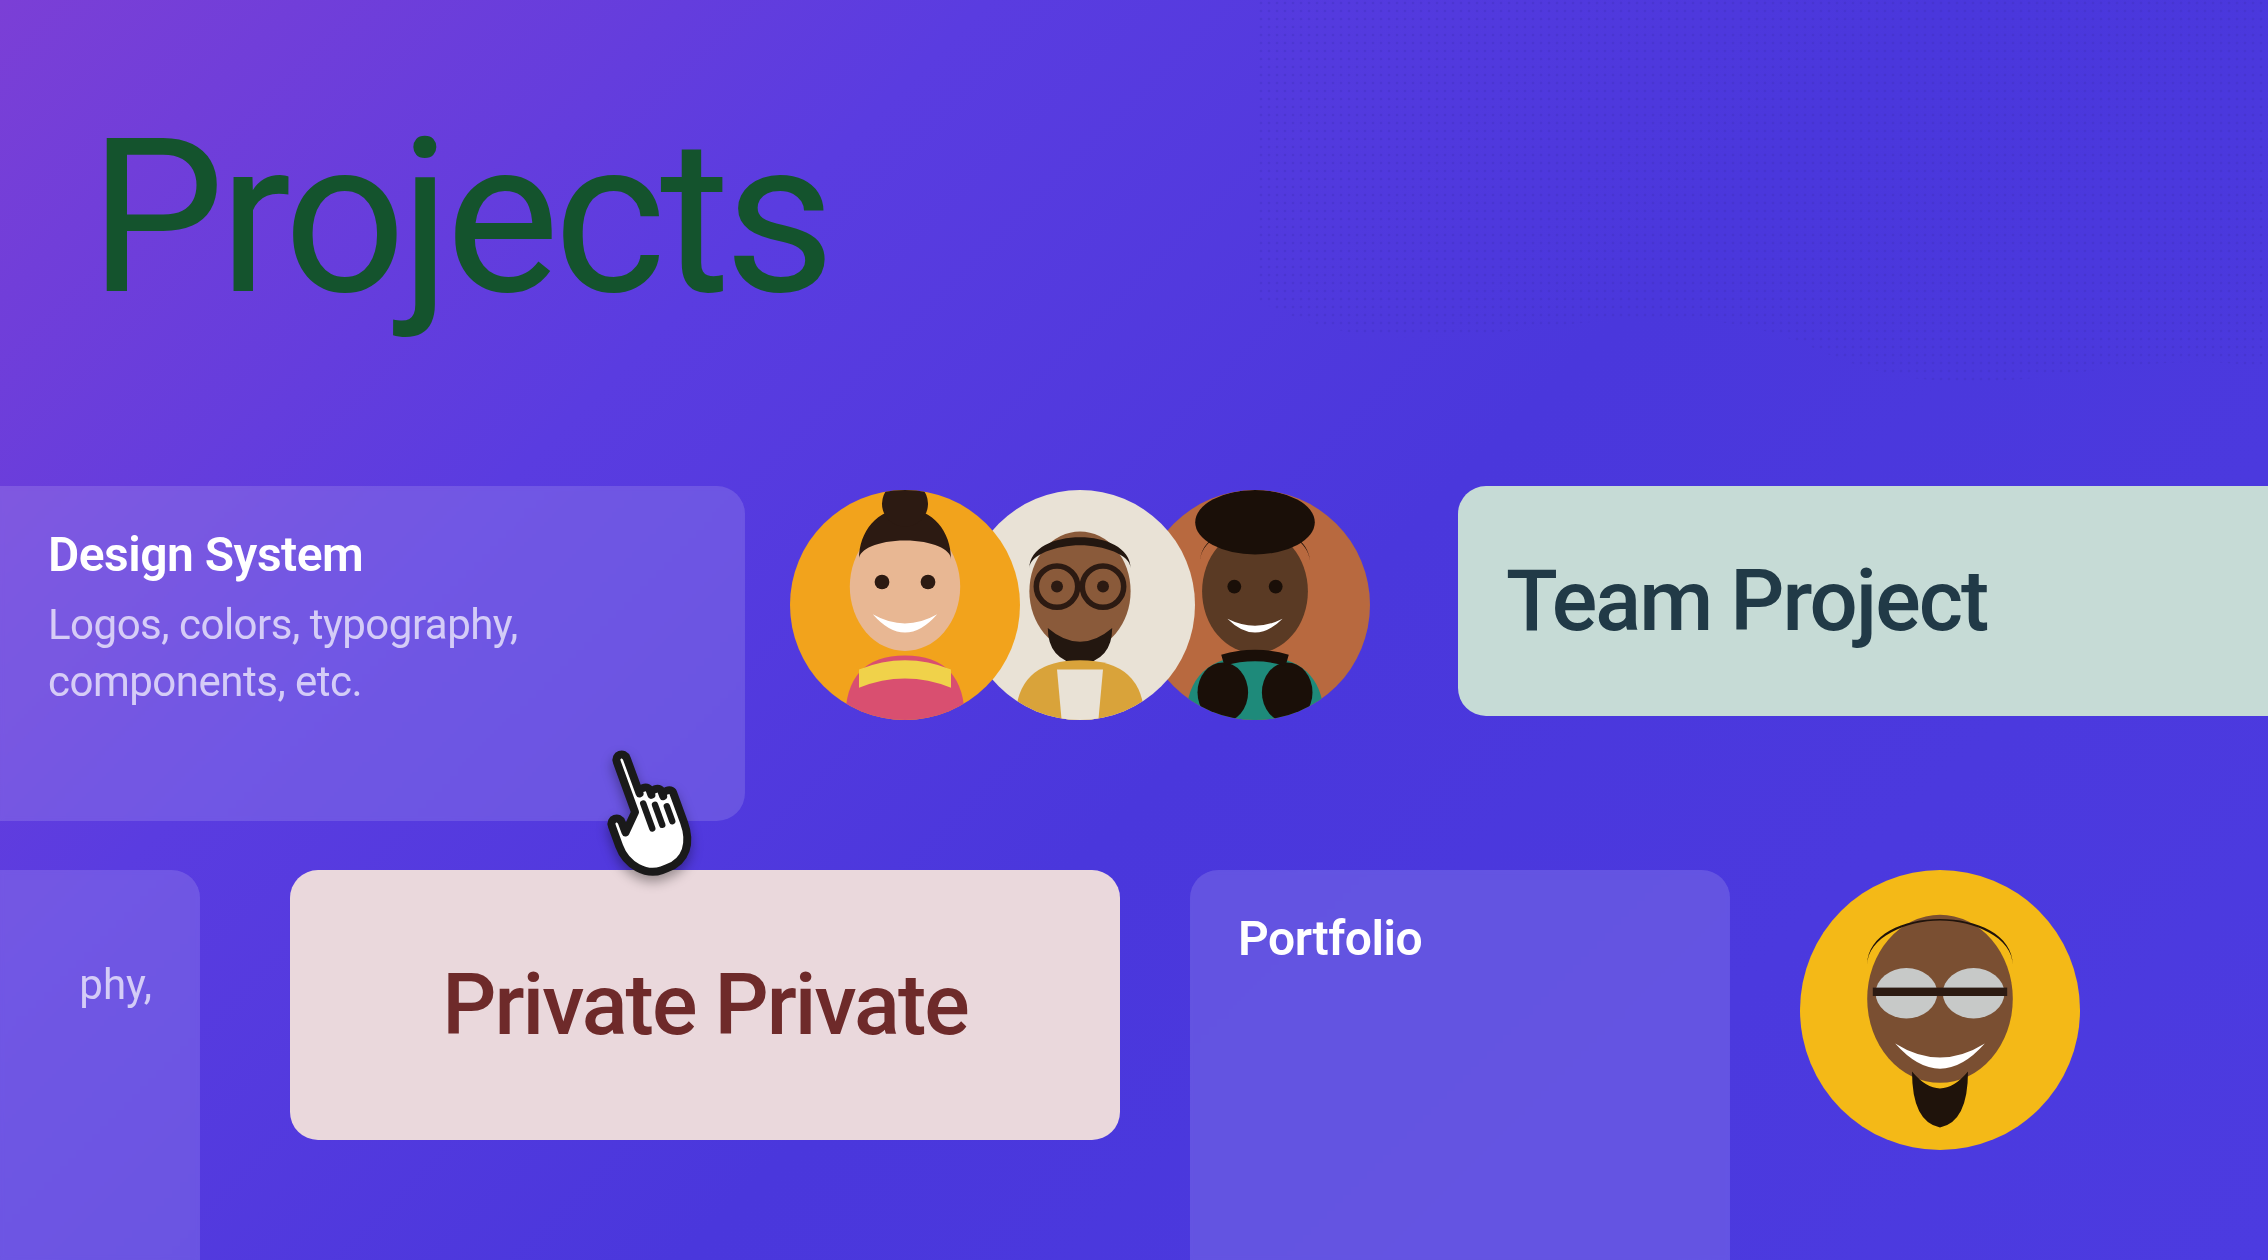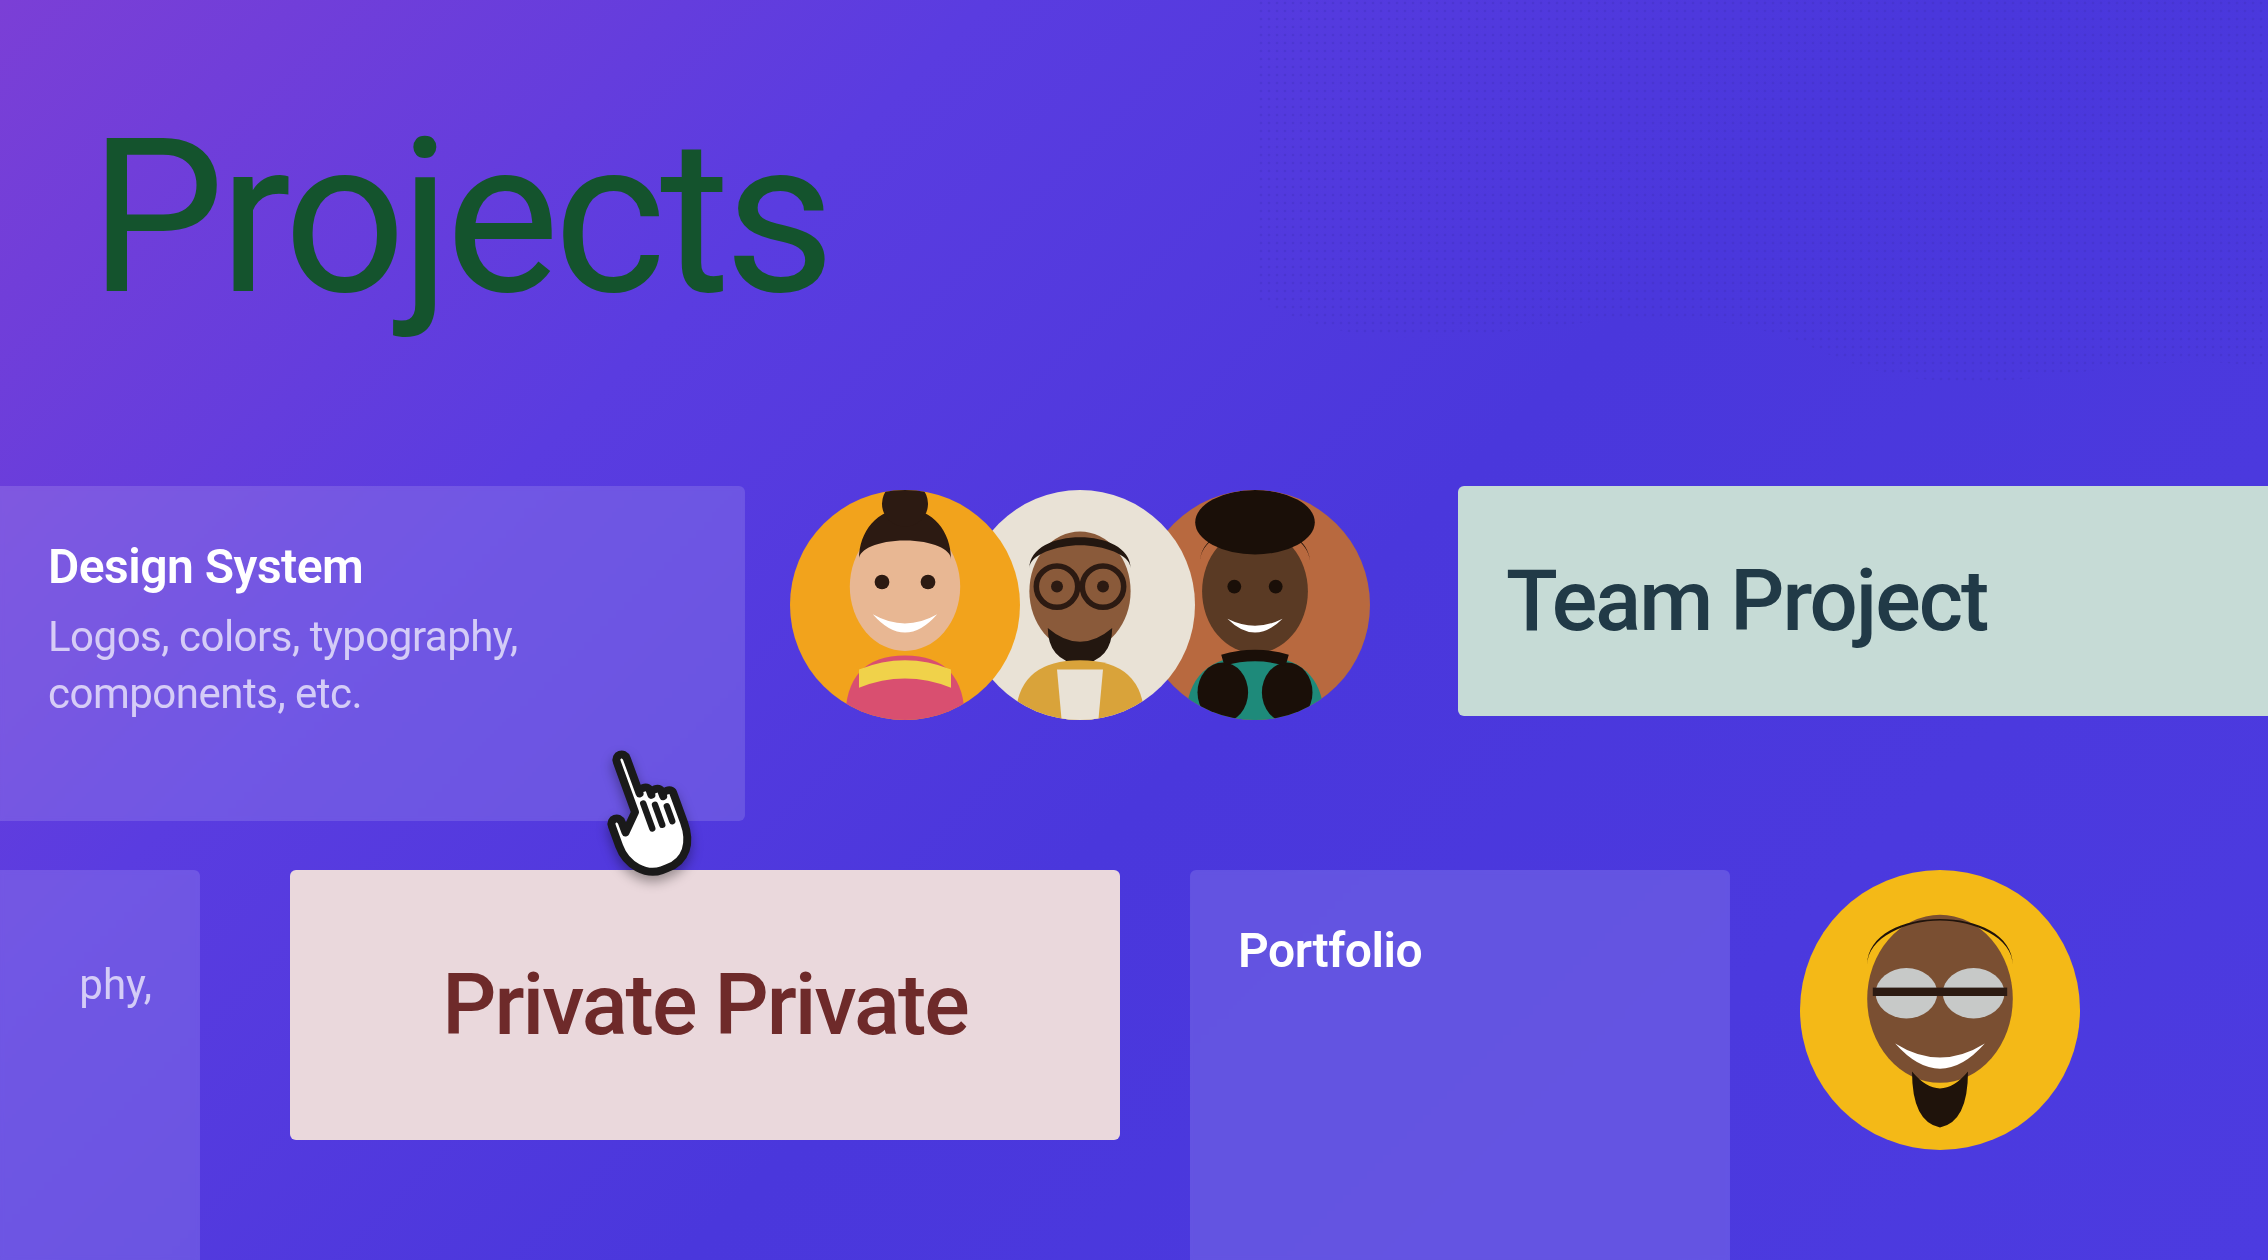--- a/index.html
+++ b/index.html
@@ -29,34 +29,33 @@
     left: 89px;
     font-size: 215px;
     font-weight: 400;
     letter-spacing: -6px;
     color: #14532d;
     line-height: 1;
   }
 
   .card {
     position: absolute;
-    border-radius: 6px;
+    border-radius: 28px;
     padding: 40px 48px;
   }
   .card-glass {
     background: rgba(255,255,255,0.14);
     backdrop-filter: blur(2px);
   }
   .card-title {
     font-size: 48px;
     font-weight: 600;
     color: #ffffff;
     margin-bottom: 14px;
     letter-spacing: -0.5px;
-    margin-top: 12px;
   }
   .card-desc {
     font-size: 42px;
     font-weight: 400;
     color: rgba(255,255,255,0.70);
     line-height: 1.35;
     letter-spacing: -0.5px;
   }
 
   

